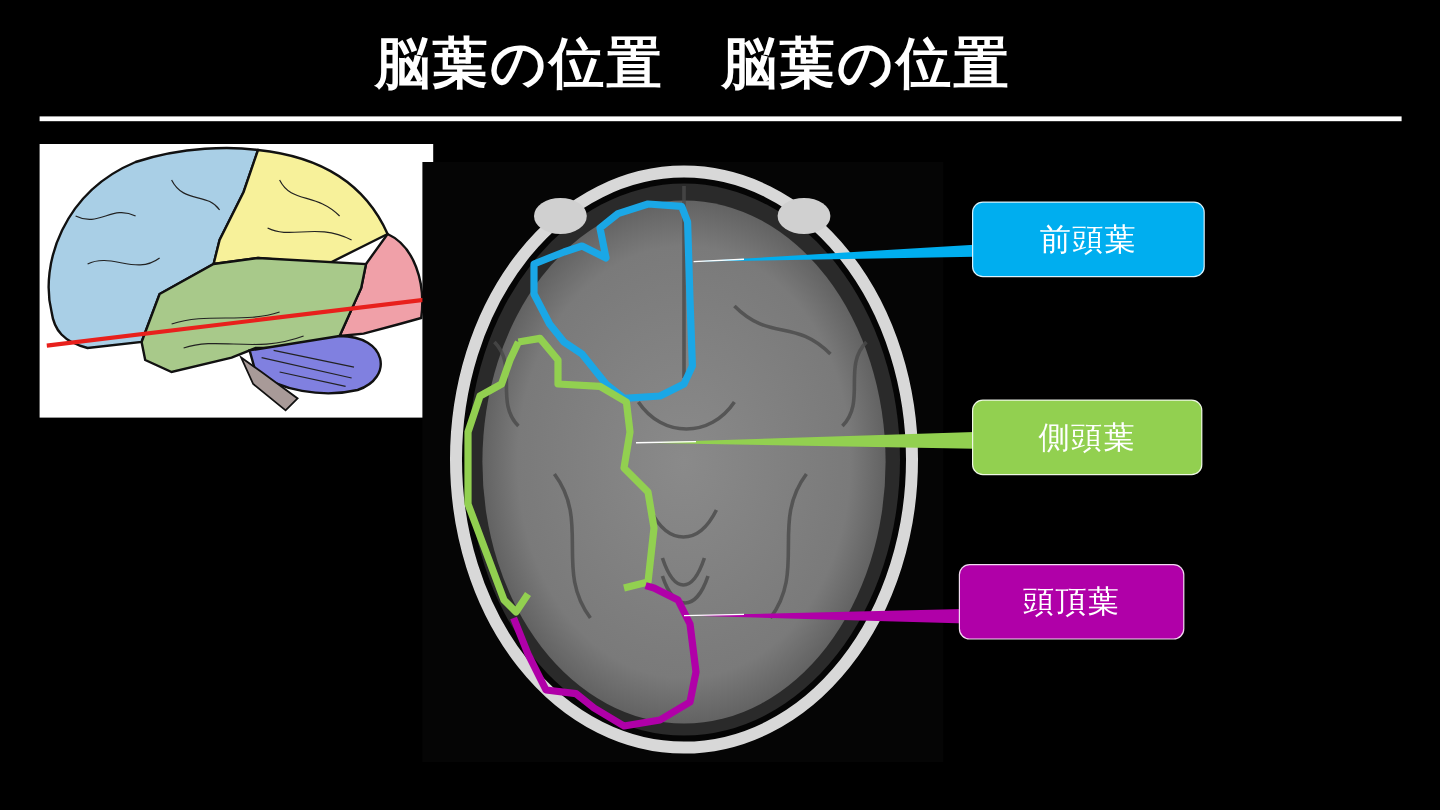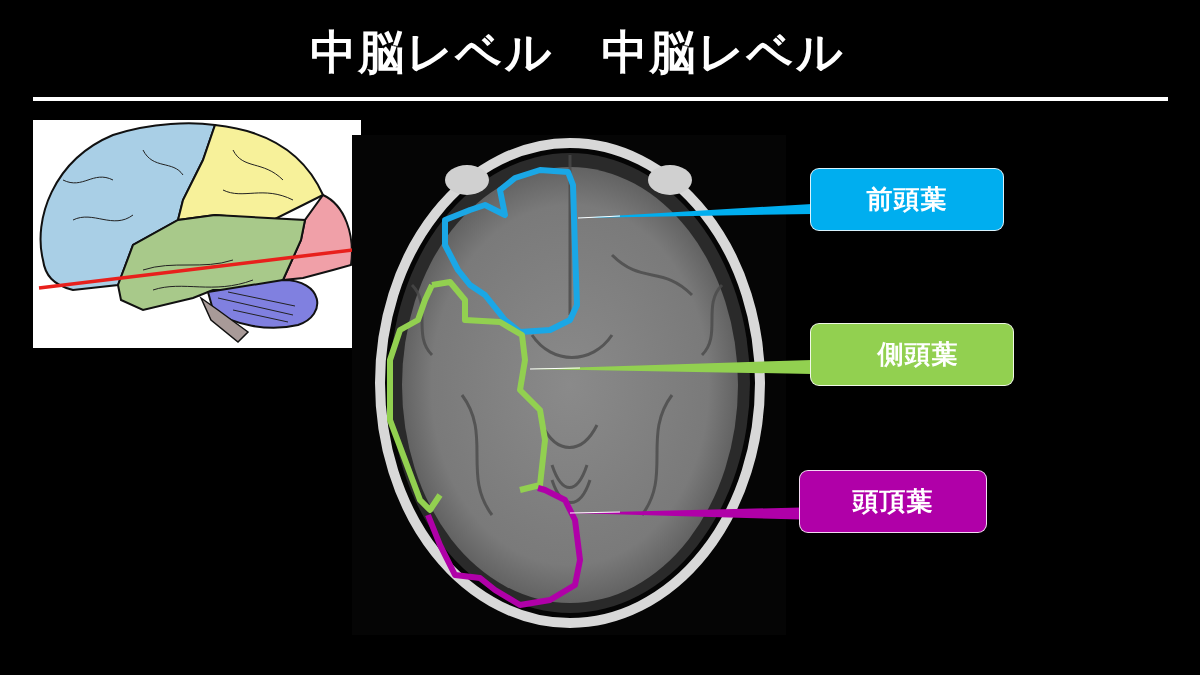--- a/index.html
+++ b/index.html
@@ -18,30 +18,30 @@
   .diagram {
     position: absolute; left: 33px; top: 120px; width: 328px; height: 228px; background: #fff;
   }
   .mri {
     position: absolute; left: 352px; top: 135px; width: 434px; height: 500px; background: #050505;
   }
   .overlay { position: absolute; left: 0; top: 0; width: 1200px; height: 675px; pointer-events: none; }
   .callout {
     position: absolute; height: 61px; border-radius: 9px; border: 1px solid rgba(255,255,255,0.85);
     display: flex; align-items: center; justify-content: center;
-    font-size: 26px; font-weight: bold; color: #fff; letter-spacing: 1px;
+    font-size: 26px; font-weight: normal; color: #fff; letter-spacing: 1px;
   }
   .callout.frontal  { left: 810px; top: 168px; width: 192px; background: #00aeef; }
-  .callout.temporal { left: 810px; top: 323px; width: 190px; background: #92d050; padding-left: 12px; }
+  .callout.temporal { left: 810px; top: 333px; width: 190px; background: #92d050; }
   .callout.parietal { left: 799px; top: 470px; width: 186px; background: #b000a8; }
 </style>
 </head>
 <body>
 
-<div class="title">中脳レベル　中脳レベル</div>
+<div class="title">脳葉の位置　脳葉の位置</div>
 <div class="divider"></div>
 
 <div class="diagram">
   <svg width="328" height="228" viewBox="0 0 328 228">
 
     <path d="M10,140 C0,100 20,40 80,15 C120,2 160,2 182,5 L170,40 L150,80 L145,100 L100,125 L85,165 L40,170 C20,165 12,155 10,140 Z" fill="#a9cfe6" stroke="#111" stroke-width="2"></path>
 
     <path d="M182,5 C230,10 270,30 290,75 L270,85 L240,100 L182,95 L145,100 L150,80 L170,40 Z" fill="#f7f19a" stroke="#111" stroke-width="2"></path>
 
     <path d="M290,75 C312,85 322,115 318,145 L300,150 L270,158 L250,160 L268,120 L272,100 Z" fill="#f0a0a8" stroke="#111" stroke-width="2"></path>

